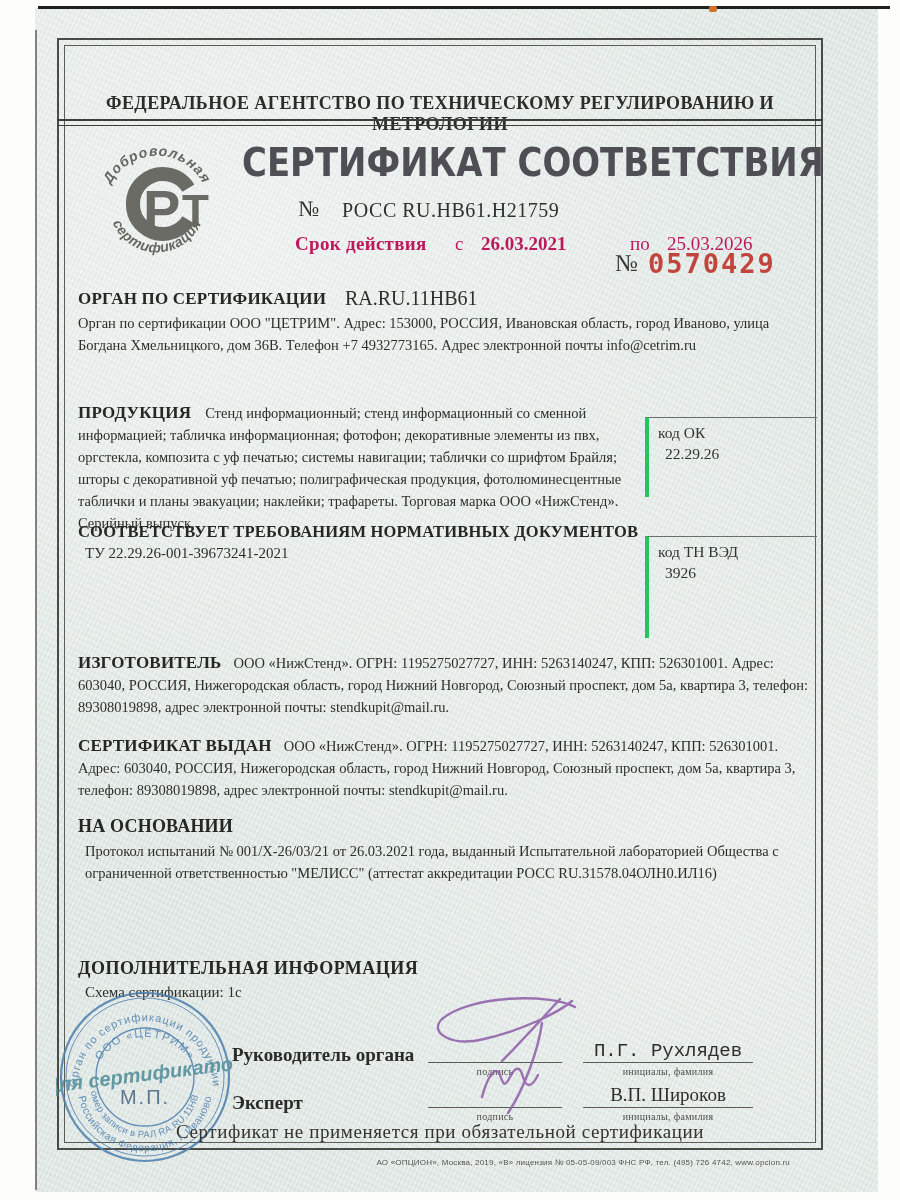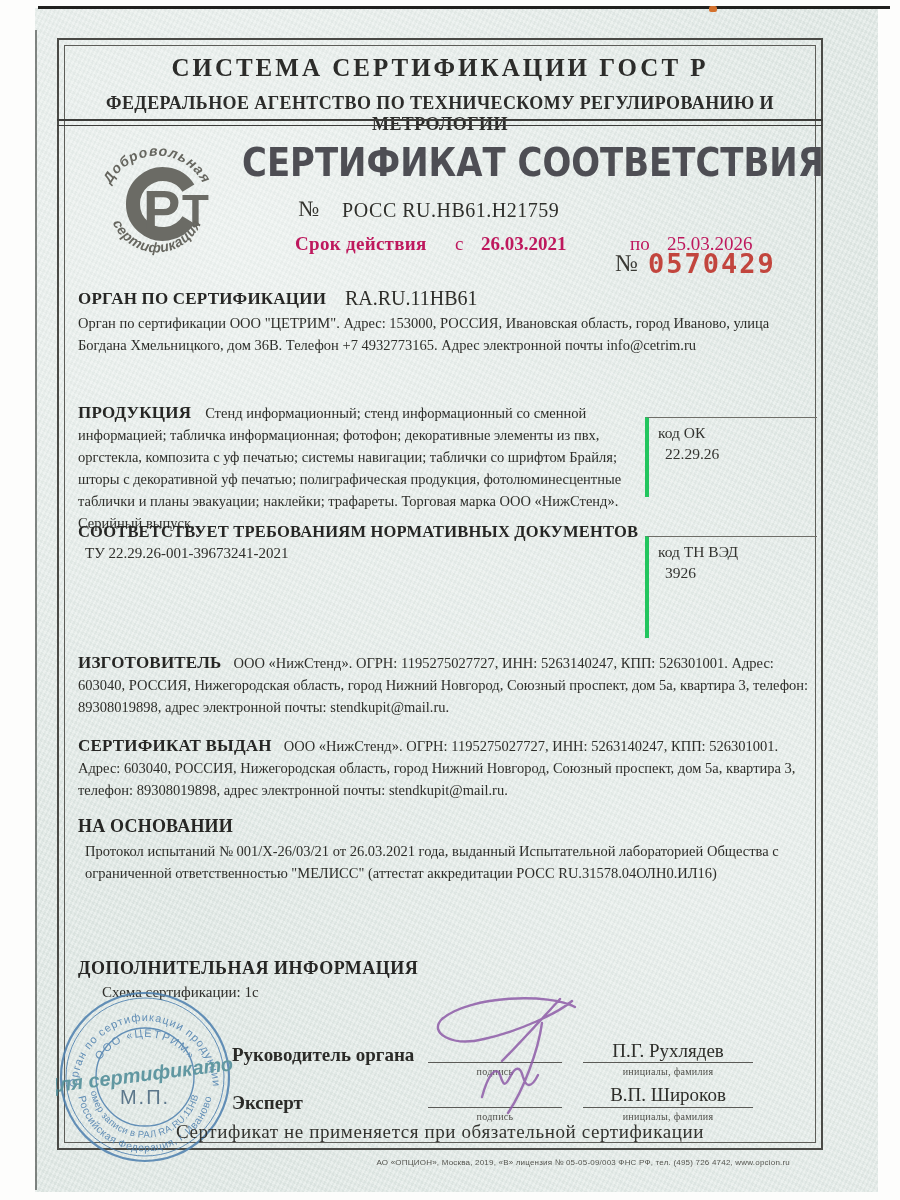--- a/index.html
+++ b/index.html
@@ -64,21 +64,21 @@
   .req-body{position:absolute;left:85px;top:545px;width:600px;font-size:15px;color:#2e2e2a;}
 
   .manu{position:absolute;left:78px;top:652px;width:745px;}
   .manu b,.issued b{font-size:17px;margin-right:12px;}
   .issued{position:absolute;left:78px;top:735px;width:745px;}
 
   .basis-head{position:absolute;left:78px;top:816px;font-size:18px;}
   .basis-body{position:absolute;left:85px;top:840px;width:728px;}
 
   .add-head{position:absolute;left:78px;top:958px;font-size:18px;letter-spacing:.5px;}
-  .add-body{position:absolute;left:102px;top:984px;font-size:15px;color:#2e2e2a;}
+  .add-body{position:absolute;left:85px;top:984px;font-size:15px;color:#2e2e2a;}
 
   .sig-role{position:absolute;font-weight:700;font-size:19px;color:#2b2b28;}
   .sig-line{position:absolute;border-bottom:1.5px solid #5a5a56;}
   .sig-cap{position:absolute;font-size:10px;color:#4f4f4a;text-align:center;letter-spacing:.3px;}
   .sig-name{position:absolute;font-size:19px;color:#2e2e2a;text-align:center;}
 
   .note{position:absolute;left:57px;top:1121px;width:766px;text-align:center;
     font-size:19px;letter-spacing:.6px;color:#33332f;}
   .print-info{position:absolute;left:90px;top:1158px;width:700px;text-align:right;
     font-family:"Liberation Sans",sans-serif;font-size:8px;color:#55554f;letter-spacing:.2px;}
@@ -92,21 +92,20 @@
 <body>
 
 <div class="stage">
   <div class="paper"></div>
   <div class="topline"></div>
   <div class="topdot"></div>
   <div class="leftedge"></div>
   <div class="frame-outer"></div>
   <div class="frame-inner"></div>
 
-  <div class="h-system">СИСТЕМА СЕРТИФИКАЦИИ ГОСТ Р</div>
   <div class="h-agency">ФЕДЕРАЛЬНОЕ АГЕНТСТВО ПО ТЕХНИЧЕСКОМУ РЕГУЛИРОВАНИЮ И МЕТРОЛОГИИ</div>
   <div class="h-sep"></div>
 
   <svg class="logo-svg" width="165" height="145" viewBox="0 0 165 145">
     <defs>
       <path id="logo-arc-top" d="M 22,90 A 52,52 0 1 1 122,90" fill="none"></path>
       <path id="logo-arc-bottom" d="M 26,86 A 48,48 0 0 0 118,86" fill="none"></path>
     </defs>
     <path d="M 103.4,56.1 A 30,30 0 1 0 103.4,87.9" fill="none" stroke="#6b6b65" stroke-width="14"></path>
     <text x="58" y="97" font-family="DejaVu Serif, Liberation Serif, serif" font-size="56" font-weight="bold" fill="#6b6b65">Р</text>
@@ -180,21 +179,21 @@
       <text font-size="10.5" letter-spacing=".5"><textPath href="#st-bot-outer" startOffset="50%" text-anchor="middle">Российская Федерация, г. Иваново</textPath></text>
       <text font-size="9.5" letter-spacing=".3"><textPath href="#st-bot-inner" startOffset="50%" text-anchor="middle">Номер записи в РАЛ RA.RU.11НВ61</textPath></text>
     </g>
     <text x="89" y="93" text-anchor="middle" transform="rotate(-7 89 89)" font-family="DejaVu Serif, serif" font-style="italic" font-weight="bold" font-size="20" fill="#4b8a96">Для сертификатов</text>
     <text x="89" y="116" text-anchor="middle" font-family="Liberation Serif, serif" font-size="20" letter-spacing="2" fill="#46647c">М.П.</text>
   </svg>
 
   <div class="sig-role" style="left:232px;top:1044px;">Руководитель органа</div>
   <div class="sig-line" style="left:428px;top:1047px;width:134px;height:15px;"></div>
   <div class="sig-cap" style="left:428px;top:1066px;width:134px;">подпись</div>
-  <div class="sig-name" style="left:583px;top:1040px;width:170px;">П.Г. Рухлядев</div>
+  <div class="sig-name" style="left:583px;top:1040px;width:170px;font-family:Liberation Mono, monospace;">П.Г. Рухлядев</div>
   <div class="sig-line" style="left:583px;top:1047px;width:170px;height:15px;"></div>
   <div class="sig-cap" style="left:583px;top:1066px;width:170px;">инициалы, фамилия</div>
 
   <div class="sig-role" style="left:232px;top:1092px;">Эксперт</div>
   <div class="sig-line" style="left:428px;top:1092px;width:134px;height:15px;"></div>
   <div class="sig-cap" style="left:428px;top:1111px;width:134px;">подпись</div>
   <div class="sig-name" style="left:583px;top:1084px;width:170px;">В.П. Широков</div>
   <div class="sig-line" style="left:583px;top:1092px;width:170px;height:15px;"></div>
   <div class="sig-cap" style="left:583px;top:1111px;width:170px;">инициалы, фамилия</div>
 

